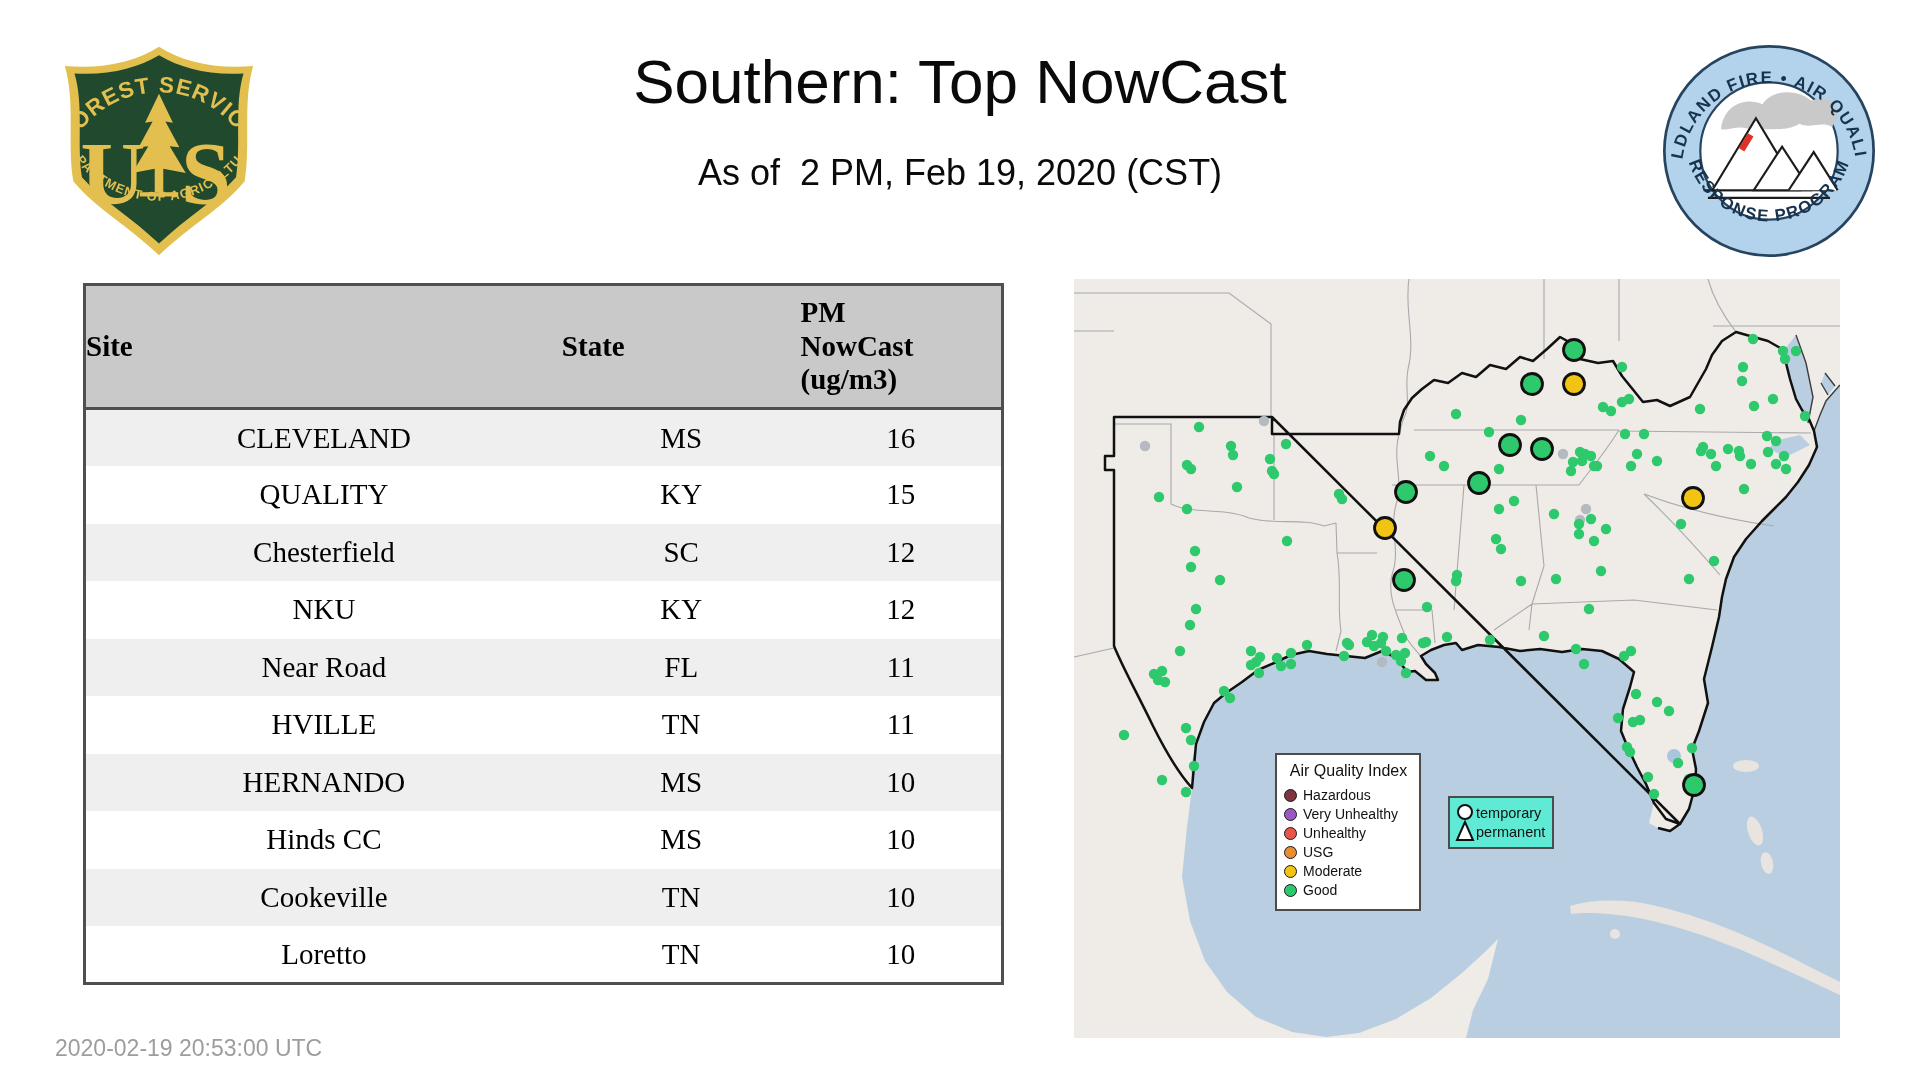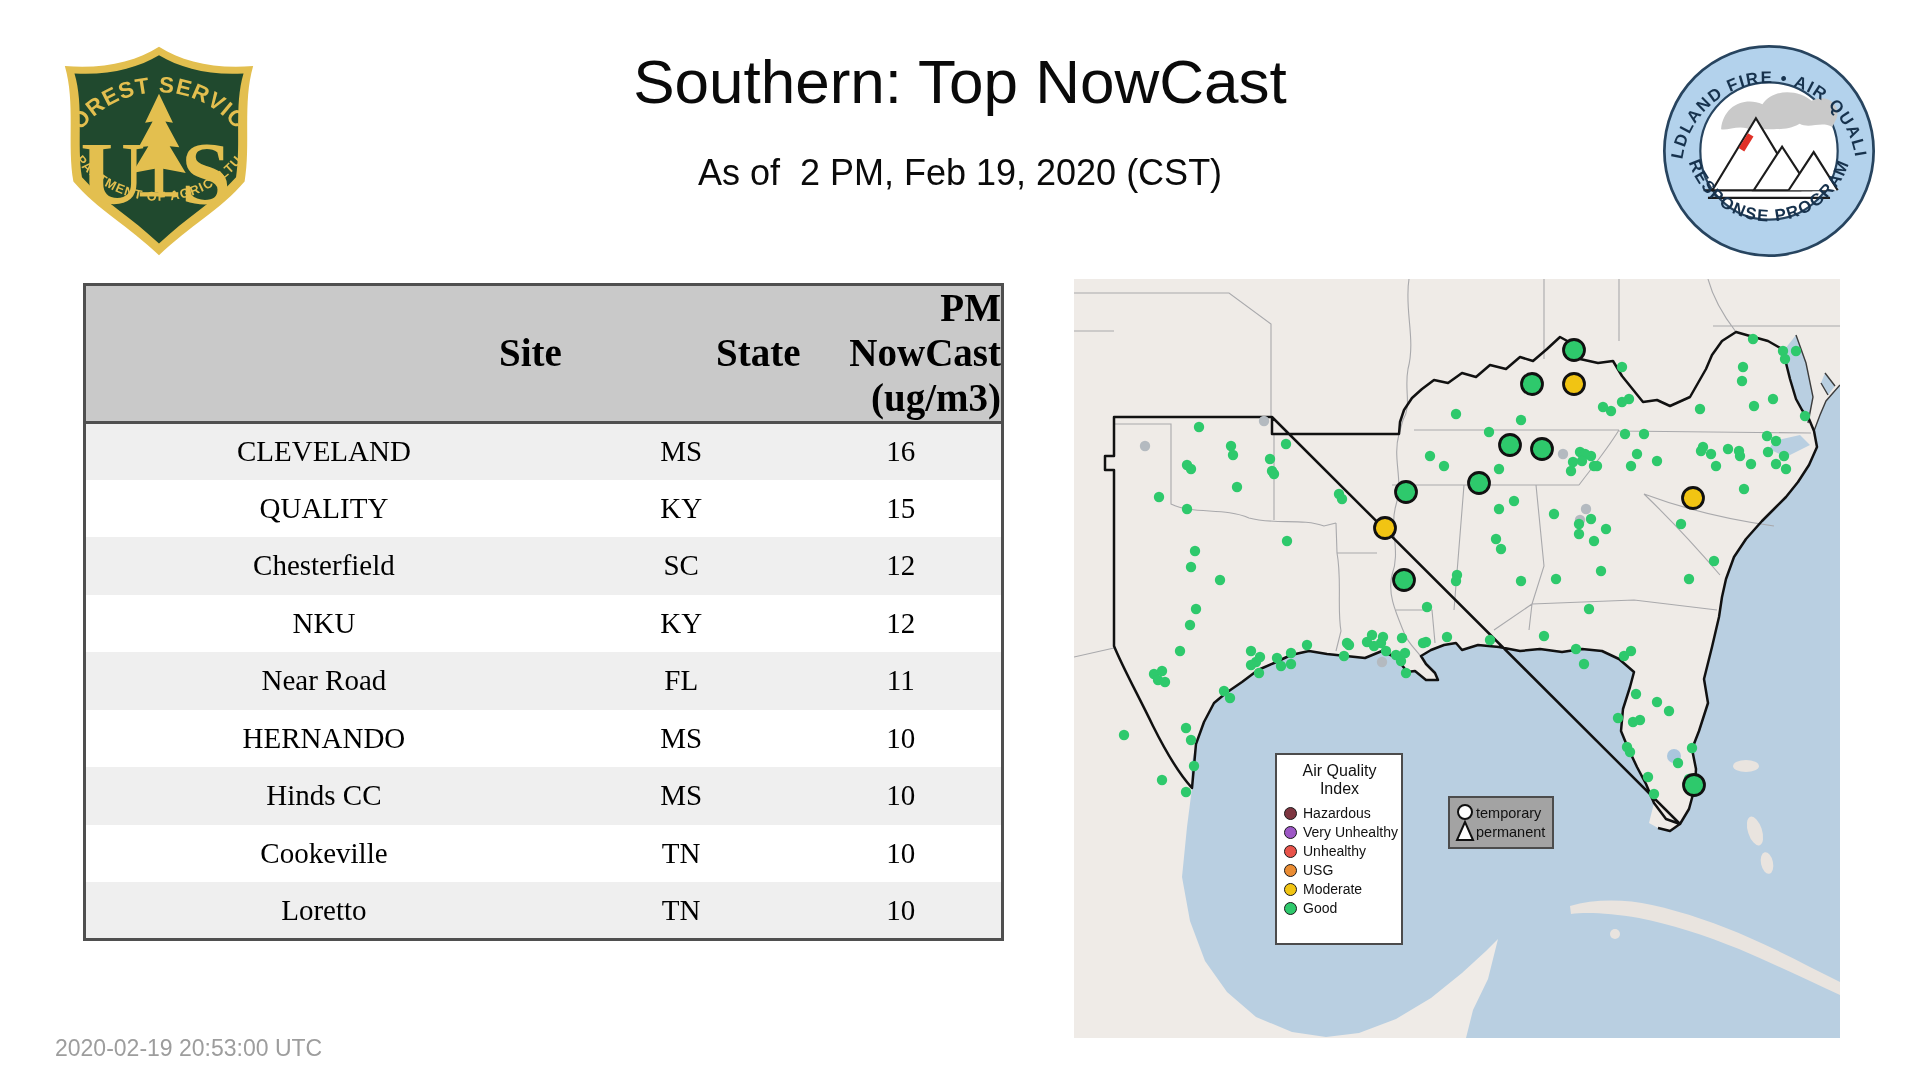--- a/index.html
+++ b/index.html
@@ -15,43 +15,43 @@
   .wfaqrp-logo { position:absolute; left:1660px; top:42px; width:218px; height:218px; }
 
   
   .footer-ts { position:absolute; left:55px; top:1035px; font-size:23px; color:#9d9d9d; z-index:1; }
 
   
   .tbl-wrap { position:absolute; left:83px; top:283px; z-index:2; }
   table.data-table { border-collapse:collapse; table-layout:fixed; width:921px;
                      border:3px solid #4f4f4f; background:#fff;
                      font-family:"Liberation Serif", serif; }
-  table.data-table th { background:#c9c9c9; height:124px; font-size:39px; font-weight:bold;
-                        text-align:right; vertical-align:middle; color:#000;
+  table.data-table th { background:#c9c9c9; height:124px; font-size:29px; font-weight:bold;
+                        text-align:left; vertical-align:middle; color:#000;
                         border-bottom:3px solid #4f4f4f; white-space:pre-line; line-height:1.15; }
   table.data-table td { height:57.5px; font-size:29px; text-align:center; vertical-align:middle; color:#000; }
   table.data-table tbody tr:nth-child(odd)  { background:#efefef; }
   table.data-table tbody tr:nth-child(even) { background:#ffffff; }
   .col-site  { width:52%; }
   .col-state { width:26%; }
   .col-pm    { width:22%; }
 
   
   .map-wrap { position:absolute; left:1074px; top:279px; width:766px; height:759px; }
   .map-wrap svg.basemap { position:absolute; left:0; top:0; }
 
-  .aqi-legend { position:absolute; left:201px; top:474px; width:128px; background:#fff;
-                border:2px solid #4c4c4c; padding:7px 6px 24px 7px; z-index:3; }
+  .aqi-legend { position:absolute; left:201px; top:474px; width:146px; background:#fff;
+                border:2px solid #4c4c4c; padding:7px 6px 8px 7px; z-index:3; }
   .aqi-legend .lg-title { font-size:16px; color:#111; text-align:center; margin-bottom:7px; }
   .aqi-legend .lg-row { display:flex; align-items:center; margin-bottom:3px; }
   .aqi-legend .lg-dot { width:13px; height:13px; border-radius:50%; border:1.6px solid #1a1a1a;
                         margin-right:6px; flex:0 0 auto; }
   .aqi-legend .lg-label { font-size:14px; color:#111; white-space:nowrap; }
 
-  .sym-legend { position:absolute; left:374px; top:517px; width:106px; height:53px; background:#a3a3a3;
+  .sym-legend { position:absolute; left:374px; top:517px; width:106px; height:53px; background:#5eead4;
                 border:2px solid #4c4c4c; display:flex; align-items:center; padding:3px 4px; z-index:3; }
   .sym-legend .glyphs { width:22px; flex:0 0 auto; }
   .sym-legend .sym-labels { display:flex; flex-direction:column; justify-content:center; }
   .sym-legend .sym-labels span { font-size:14.5px; color:#111; line-height:19px; }
 </style>
 </head>
 <body>
 
 <div class="page-title">Southern: Top NowCast</div>
 <div class="page-subtitle">As of  2 PM, Feb 19, 2020 (CST)</div>
@@ -133,20 +133,25 @@
           <td>12</td>
         </tr>
         <tr>
           <td>NKU</td>
           <td>KY</td>
           <td>12</td>
         </tr>
         <tr>
           <td>Near Road</td>
           <td>FL</td>
+          <td>11</td>
+        </tr>
+        <tr>
+          <td>HVILLE</td>
+          <td>TN</td>
           <td>11</td>
         </tr>
         <tr>
           <td>HERNANDO</td>
           <td>MS</td>
           <td>10</td>
         </tr>
         <tr>
           <td>Hinds CC</td>
           <td>MS</td>

